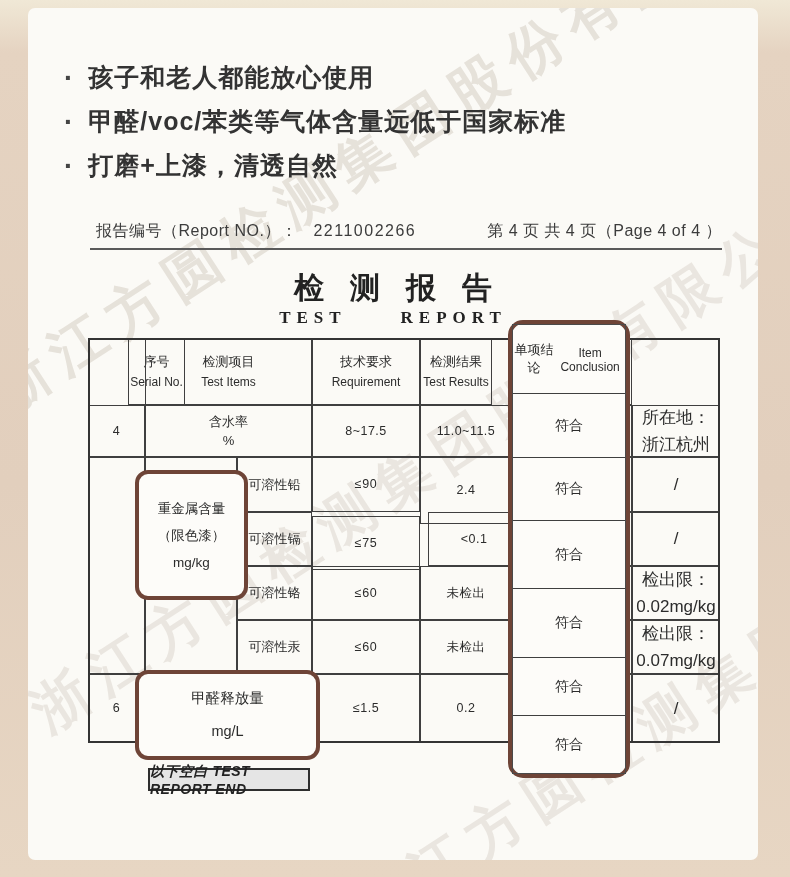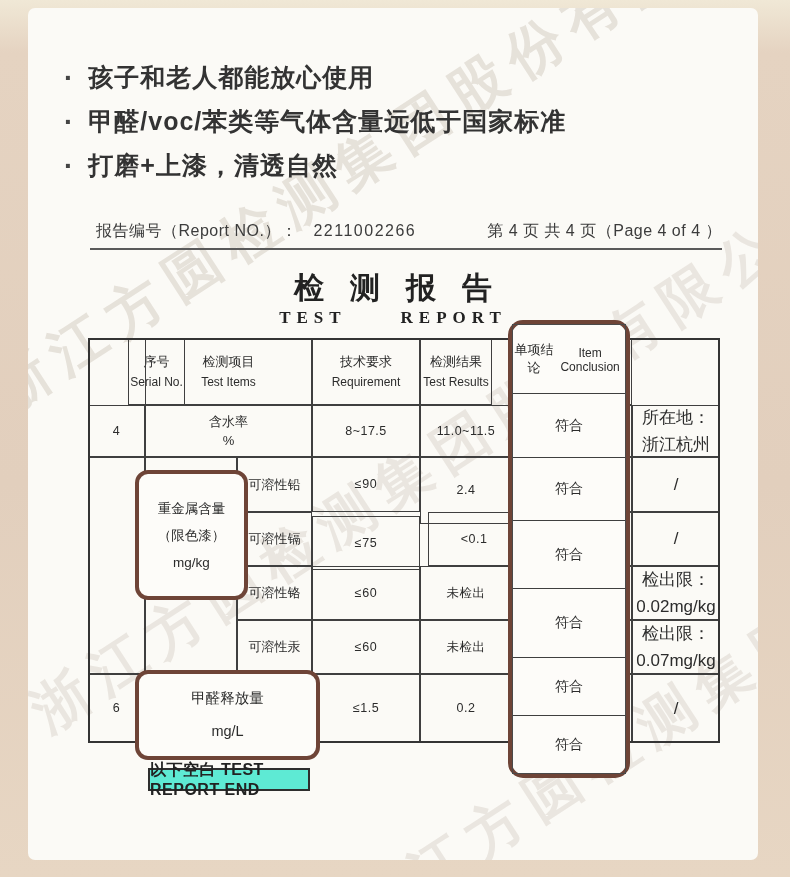--- a/index.html
+++ b/index.html
@@ -61,23 +61,23 @@
   .strip-cell{
     box-sizing:border-box;border-bottom:1px solid #3f3f3f;
     display:flex;flex-direction:row;align-items:center;justify-content:center;
     font-size:14px;color:#2c2c2c;
   }
   .strip-cell:last-child{border-bottom:none;flex:1;}
   .hm-label{font-size:13.5px;line-height:2.0;font-weight:500;}
   .fa-label{font-size:14.5px;line-height:2.3;font-weight:500;}
   
   .endnote{
-    position:absolute;box-sizing:border-box;border:2px solid #2e2e2e;background:#5eead4;
+    position:absolute;box-sizing:border-box;border:2px solid #2e2e2e;background:#e5e5e5;
     display:flex;align-items:center;justify-content:center;
-    font-size:16px;font-weight:700;color:#222;letter-spacing:0.5px;
+    font-size:14px;font-weight:700;color:#222;letter-spacing:0.5px;font-style:italic;
   }
 </style>
 </head>
 <body>
 
 <div class="card">
 
   <div class="wm wm-a" style="left:-30px;top:352px;">浙江方圆检测集团股份有限公司</div>
   <div class="wm wm-b" style="left:10px;top:672px;">浙江方圆检测集团股份有限公司</div>
   <div class="wm wm-b" style="left:330px;top:872px;">浙江方圆检测集团股份有限公司</div>

